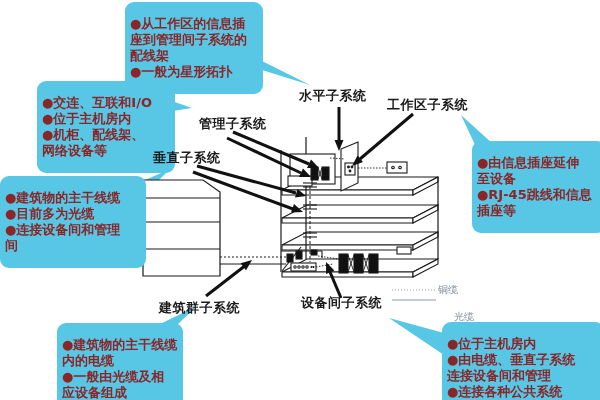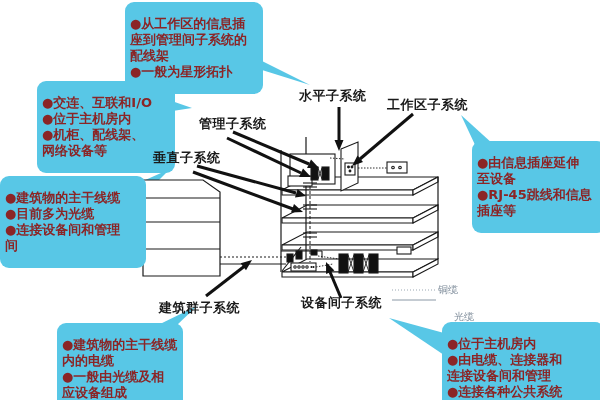--- a/index.html
+++ b/index.html
@@ -213,21 +213,21 @@
 
   <div class="callout" style="left:472px;top:141px;width:124px;">
     <div class="ln">●由信息插座延伸</div>
     <div class="ln">至设备</div>
     <div class="ln">●RJ-45跳线和信息</div>
     <div class="ln">插座等</div>
   </div>
 
   <div class="callout" style="left:442px;top:322px;width:152px;">
     <div class="ln">●位于主机房内</div>
-    <div class="ln">●由电缆、连接器和</div>
+    <div class="ln">●由电缆、垂直子系统</div>
     <div class="ln">连接设备间和管理</div>
     <div class="ln">●连接各种公共系统</div>
   </div>
 
   <div class="syslabel" style="left:299px;top:87px;">水平子系统</div>
   <div class="syslabel" style="left:199px;top:115px;">管理子系统</div>
   <div class="syslabel" style="left:387px;top:96px;">工作区子系统</div>
   <div class="syslabel" style="left:153px;top:149px;">垂直子系统</div>
   <div class="syslabel" style="left:159px;top:299px;">建筑群子系统</div>
   <div class="syslabel" style="left:301px;top:294px;">设备间子系统</div>

